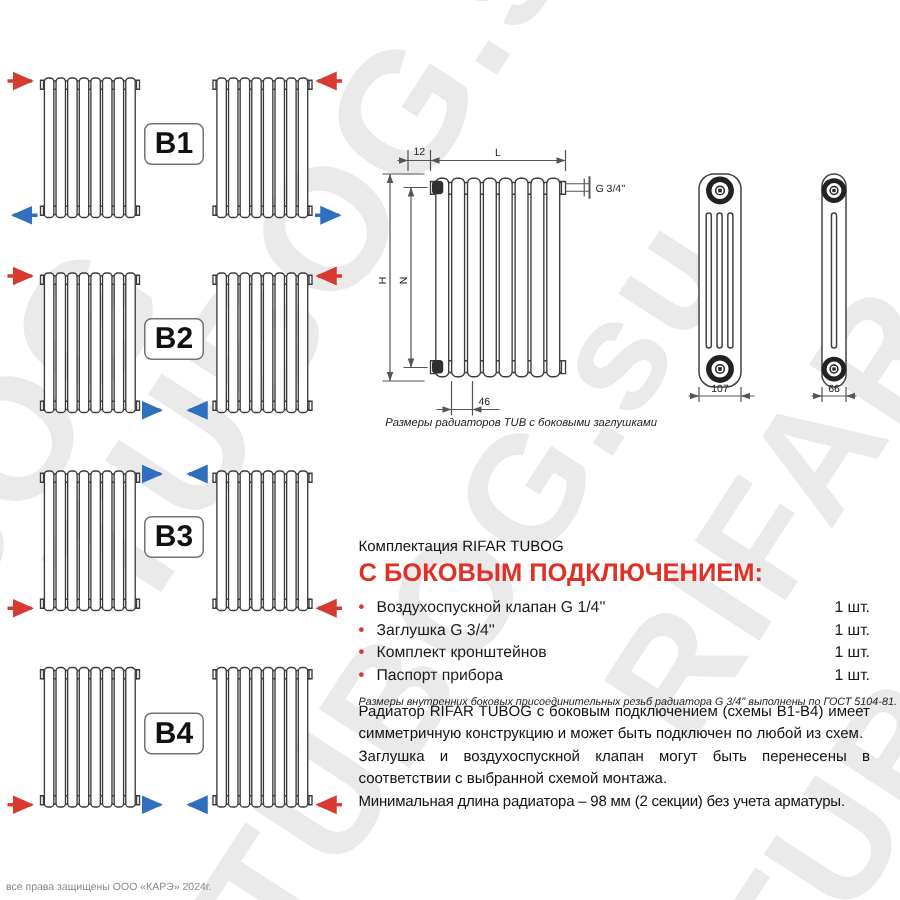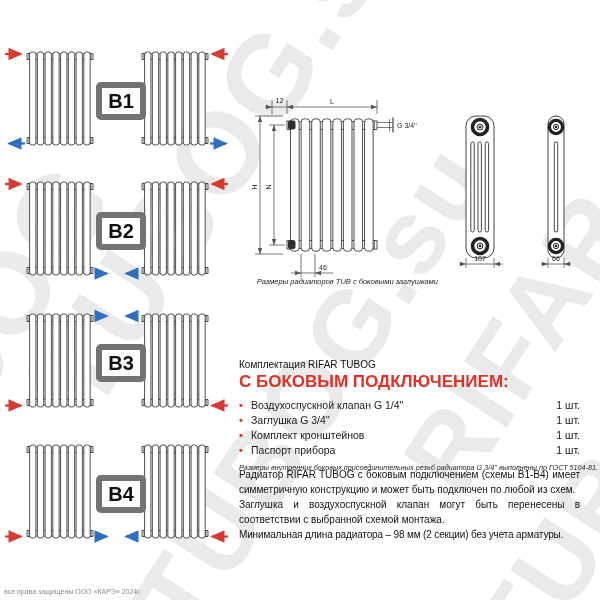--- a/index.html
+++ b/index.html
@@ -15,21 +15,21 @@
   .wm5{left:60px;top:330px;font-size:115px;}
   .layer{position:absolute;inset:0;z-index:1;}
   
   .title{position:absolute;top:9px;right:16px;text-align:right;font-weight:bold;
          font-size:19.5px;line-height:1.22;letter-spacing:.2px;color:#111;}
   
   .scheme{position:absolute;left:0;width:232px;height:104px;}
   .s1{top:47px;}.s2{top:177px;}.s3{top:309px;}.s4{top:440px;padding-left:10px;}
   .scheme svg{position:absolute;left:0;top:0;}
   .slabel{position:absolute;left:96px;top:35px;width:38px;height:26px;
-          border:6px solid #737373;border-radius:5px;background:#fff;
+          border:1px solid #737373;border-radius:5px;background:#fff;
           display:flex;align-items:center;justify-content:center;
           font-weight:bold;font-size:20px;color:#111;}
   
   .tech{position:absolute;left:247px;top:94px;}
   .tcaption{position:absolute;left:256px;top:277px;width:182px;text-align:right;
             font-style:italic;font-size:7.5px;color:#222;}
   .secA{position:absolute;left:458px;top:114px;}
   .secB{position:absolute;left:540px;top:114px;}
   svg text{font-family:"Liberation Sans",sans-serif;fill:#222;font-size:7px;}
   .dim{stroke:#555;stroke-width:.8;fill:none;}

